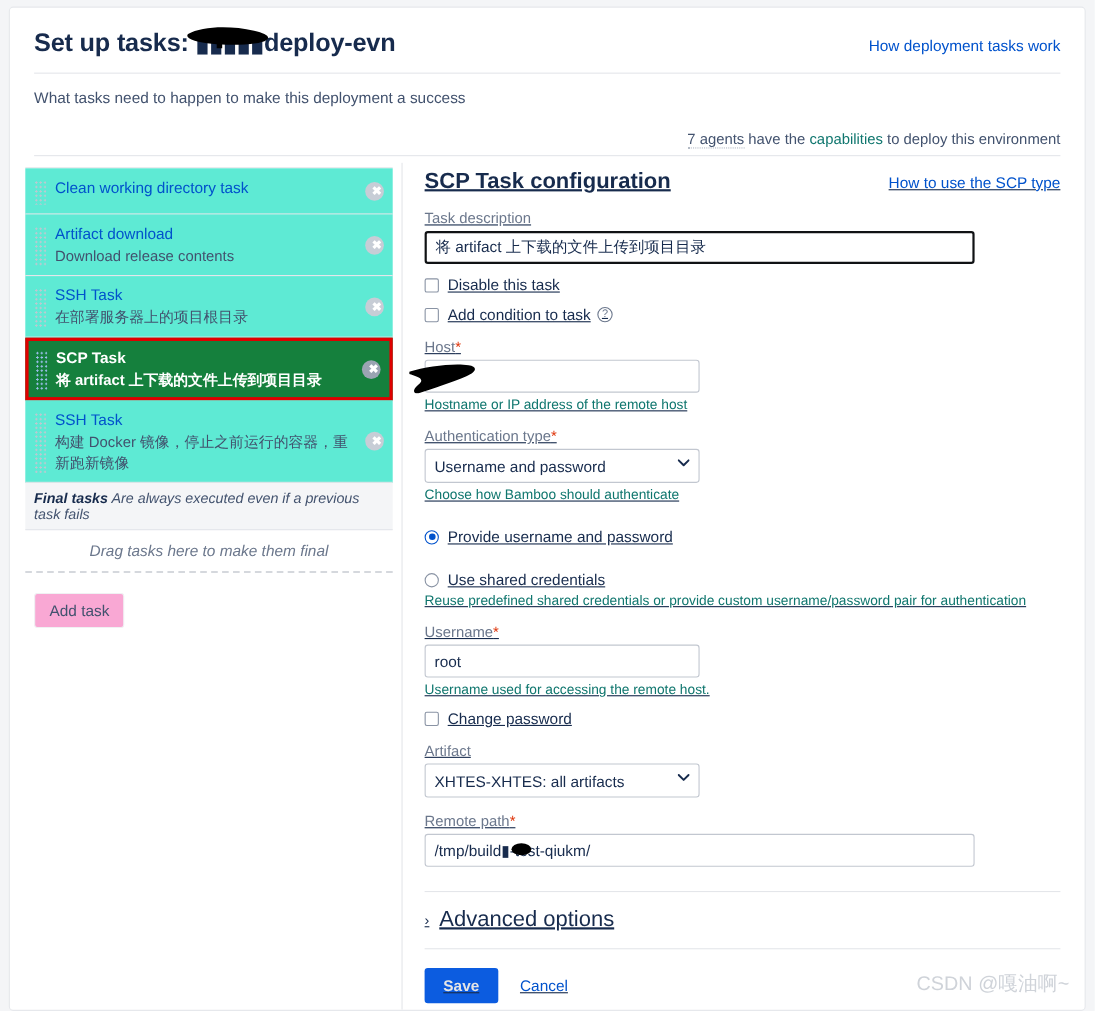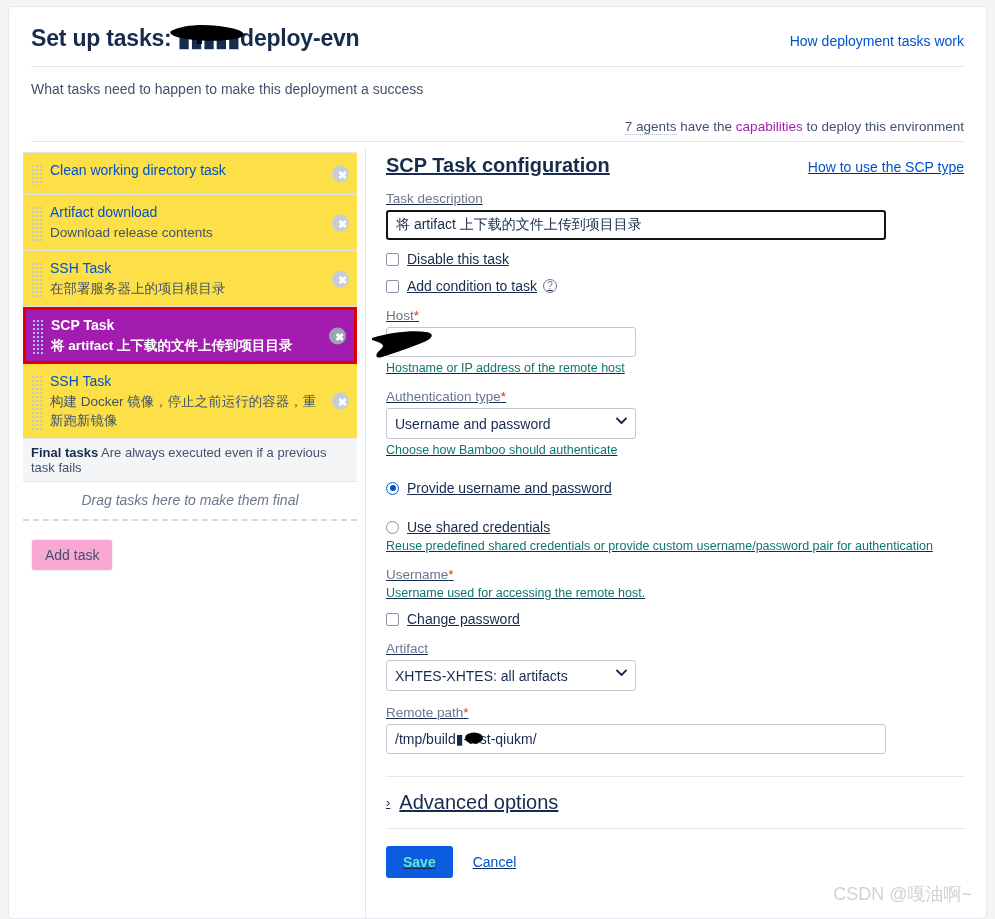--- a/index.html
+++ b/index.html
@@ -33,45 +33,45 @@
     width: 92px; height: 22px; pointer-events: none;
   }
   .help-link { font-size: 14px; color: #0052cc; text-decoration: none; cursor: pointer; }
   .hdr-rule { border-top: 1px solid #e4e6ea; margin: 14px 0 0 0; }
   .subtitle { font-size: 14px; color: #42526e; padding: 14px 0 0 0; }
   .agents-line {
     text-align: right; font-size: 13.5px; color: #42526e;
     padding: 22px 0 0 0;
   }
   .dotted { border-bottom: 1px dotted #b3bac5; }
-  .inline-link { color: #a21caf; cursor: pointer; }
+  .inline-link { color: #0f766e; cursor: pointer; }
   .hdr-rule2 { border-top: 1px solid #e4e6ea; margin-top: 7px; }
 
   
   .body-split { display: flex; position: relative; }
   .left-col { width: 348px; padding: 10px 0 0 14px; }
   .col-divider {
     width: 1px; background: #e4e6ea; margin: 6px 0 0 8px;
     align-self: stretch; min-height: 770px;
   }
   .right-col { flex: 1; padding: 12px 22px 0 20px; position: relative; text-decoration: underline; }
 
   
   .task-list { border-top: 1px solid #e4e6ea; }
   .task-row {
     position: relative;
     display: flex; align-items: flex-start;
     border-bottom: 1px solid #e4e6ea;
     padding: 8px 36px 8px 6px;
     min-height: 30px;
     cursor: pointer;
-    background: #fde047;
+    background: #5eead4;
   }
   .task-row.selected {
-    background: #a21caf;
+    background: #15803d;
     border: 3px solid #e00000;
     border-bottom: 3px solid #e00000;
     padding: 6px 34px 6px 4px;
   }
   .drag-handle {
     width: 11px; flex: 0 0 11px; margin: 3px 8px 0 2px;
     align-self: stretch;
     background-image:
       radial-gradient(#c1c7d0 38%, transparent 40%);
     background-size: 4px 4px;
@@ -96,21 +96,21 @@
     width: 17px; height: 17px; border-radius: 50%;
     background: #c7cdd6; color: #ffffff;
     font-size: 11px; line-height: 17px; text-align: center;
     font-weight: bold; cursor: pointer; border: none;
     font-family: "Liberation Sans", sans-serif;
   }
   .task-row.selected .del-btn { background: #9aa4b2; }
 
   .final-bar {
     background: #f4f5f7; border-bottom: 1px solid #e4e6ea;
-    padding: 6px 8px; font-size: 13px; color: #42526e;
+    padding: 6px 8px; font-size: 13px; color: #42526e; font-style: italic;
   }
   .final-bar b { color: #172b4d; }
   .final-drop {
     text-align: center; font-style: italic; color: #6b778c;
     font-size: 14px; padding: 10px 0 11px 0;
     border-bottom: 2px dashed #d5d8dd;
   }
   .add-task-btn {
     margin: 18px 0 0 8px;
     background: #f9a8d4; border: 1px solid #f0f1f3; border-radius: 3px;
@@ -184,21 +184,21 @@
   }
   .adv-rule { border-top: 1px solid #e4e6ea; margin: 22px 0 0 0; }
   .adv-row {
     display: flex; align-items: center; padding: 14px 0 14px 0; cursor: pointer;
   }
   .adv-chev { color: #172b4d; font-size: 13px; margin-right: 9px; }
   .adv-label { font-size: 20px; color: #172b4d; }
   .adv-rule2 { border-top: 1px solid #e4e6ea; }
   .btn-row { display: flex; align-items: center; padding: 17px 0 0 0; }
   .save-btn {
-    background: #0c5ce0; color: #5eead4; border: none; border-radius: 3px;
+    background: #0c5ce0; color: #e5e5e5; border: none; border-radius: 3px;
     font-size: 14px; font-weight: bold; padding: 8px 17px; cursor: pointer;
     font-family: "Liberation Sans", sans-serif;
   }
   .cancel-btn {
     background: none; border: none; color: #0052cc; font-size: 14px;
     margin-left: 14px; cursor: pointer;
     font-family: "Liberation Sans", sans-serif;
   }
   .watermark {
     position: absolute; right: 14px; bottom: 12px;
@@ -340,20 +340,21 @@
       </div>
       <div class="rb-row">
         <span class="radio"></span>
         <span class="cb-label">Use shared credentials</span>
       </div>
       <div class="hint">Reuse predefined shared credentials or provide custom username/password pair for authentication</div>
 
       <label class="f-label">
         <span>Username</span><span class="req">*</span>
       </label>
+      <input class="txt-input short" type="text" value="root" style="">
       <div class="hint">Username used for accessing the remote host.</div>
 
       <div class="cb-row">
         <span class="cbox"></span>
         <span class="cb-label">Change password</span>
       </div>
 
       <label class="f-label">Artifact</label>
       <div class="sel-wrap">
         <select class="sel-input">

